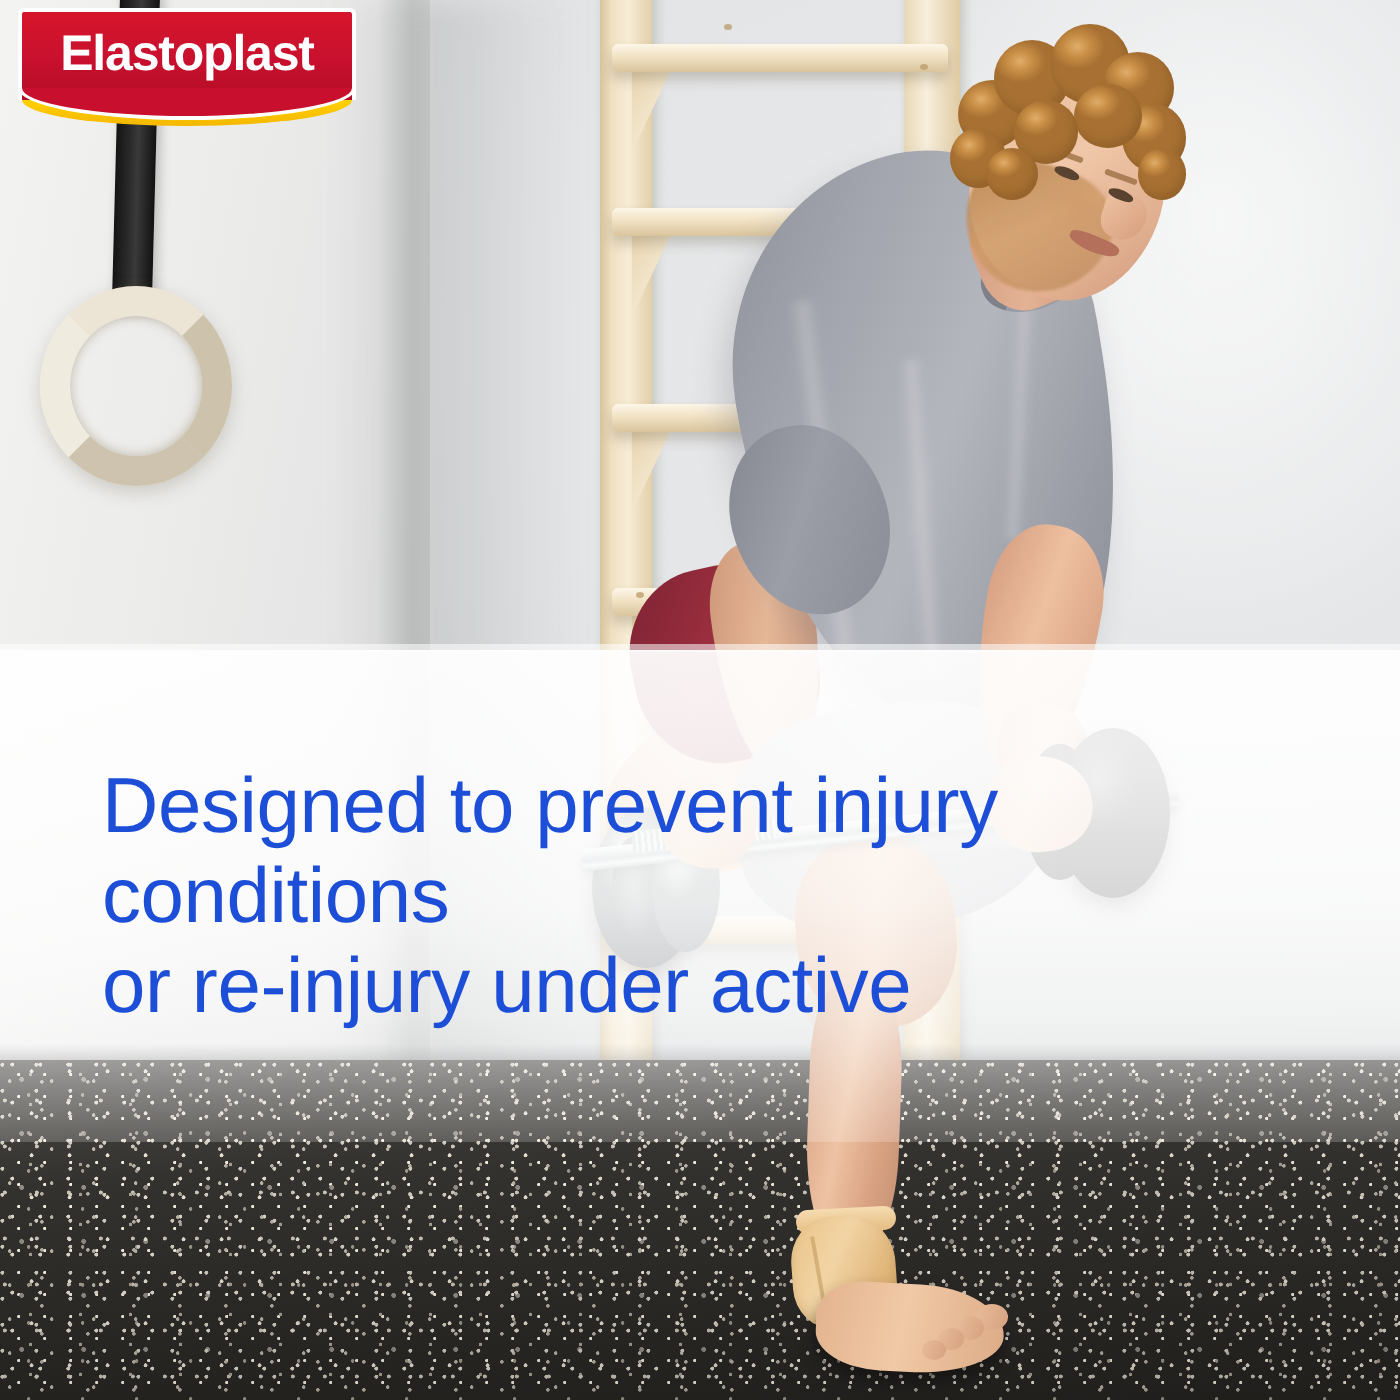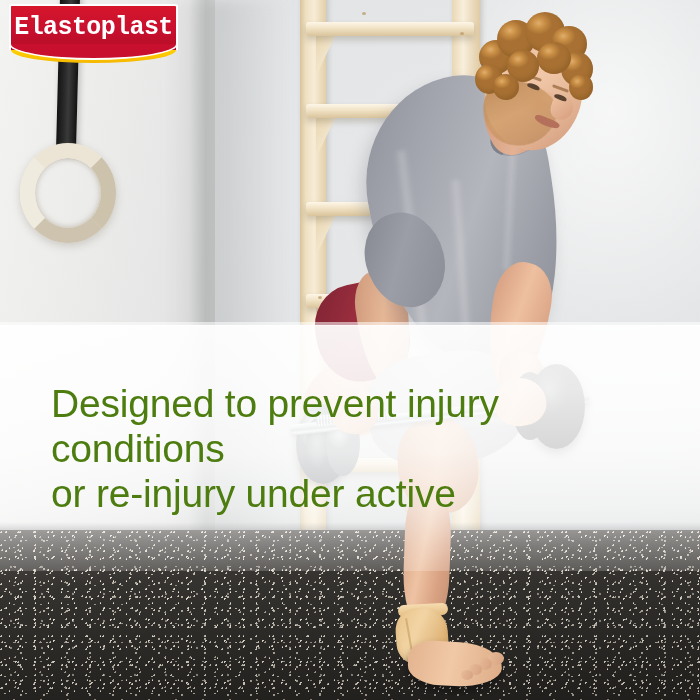--- a/index.html
+++ b/index.html
@@ -527,21 +527,21 @@
     left: 0; top: 322px;
     width: 700px; height: 4px;
     background: rgba(255,255,255,.55);
   }
 
   
   .headline {
     position: absolute;
     left: 51px; top: 381px;
     width: 520px;
-    color: #4d7c0f;
+    color: #1d4ed8;
     font-family: "Liberation Sans", sans-serif;
     font-size: 39px;
     font-weight: 400;
     line-height: 45px;
     letter-spacing: -.2px;
   }
   .headline .ln { display: block; white-space: pre; }
 
   
   .logo {
@@ -585,21 +585,21 @@
     border-radius: 0 0 50% 50% / 0 0 100% 100%;
   }
   .logo-text {
     position: absolute;
     left: 0; top: 0;
     width: 169px; height: 46px;
     display: flex;
     align-items: center;
     justify-content: center;
     color: #ffffff;
-    font-family: Liberation Mono, monospace;
+    font-family: Liberation Sans, sans-serif;
     font-size: 25px;
     font-weight: 700;
     letter-spacing: -.6px;
     z-index: 3;
   }
   .logo-shadow {
     position: absolute;
     left: 6px; top: 8px;
     width: 172px; height: 56px;
     background: rgba(120,120,122,.20);

